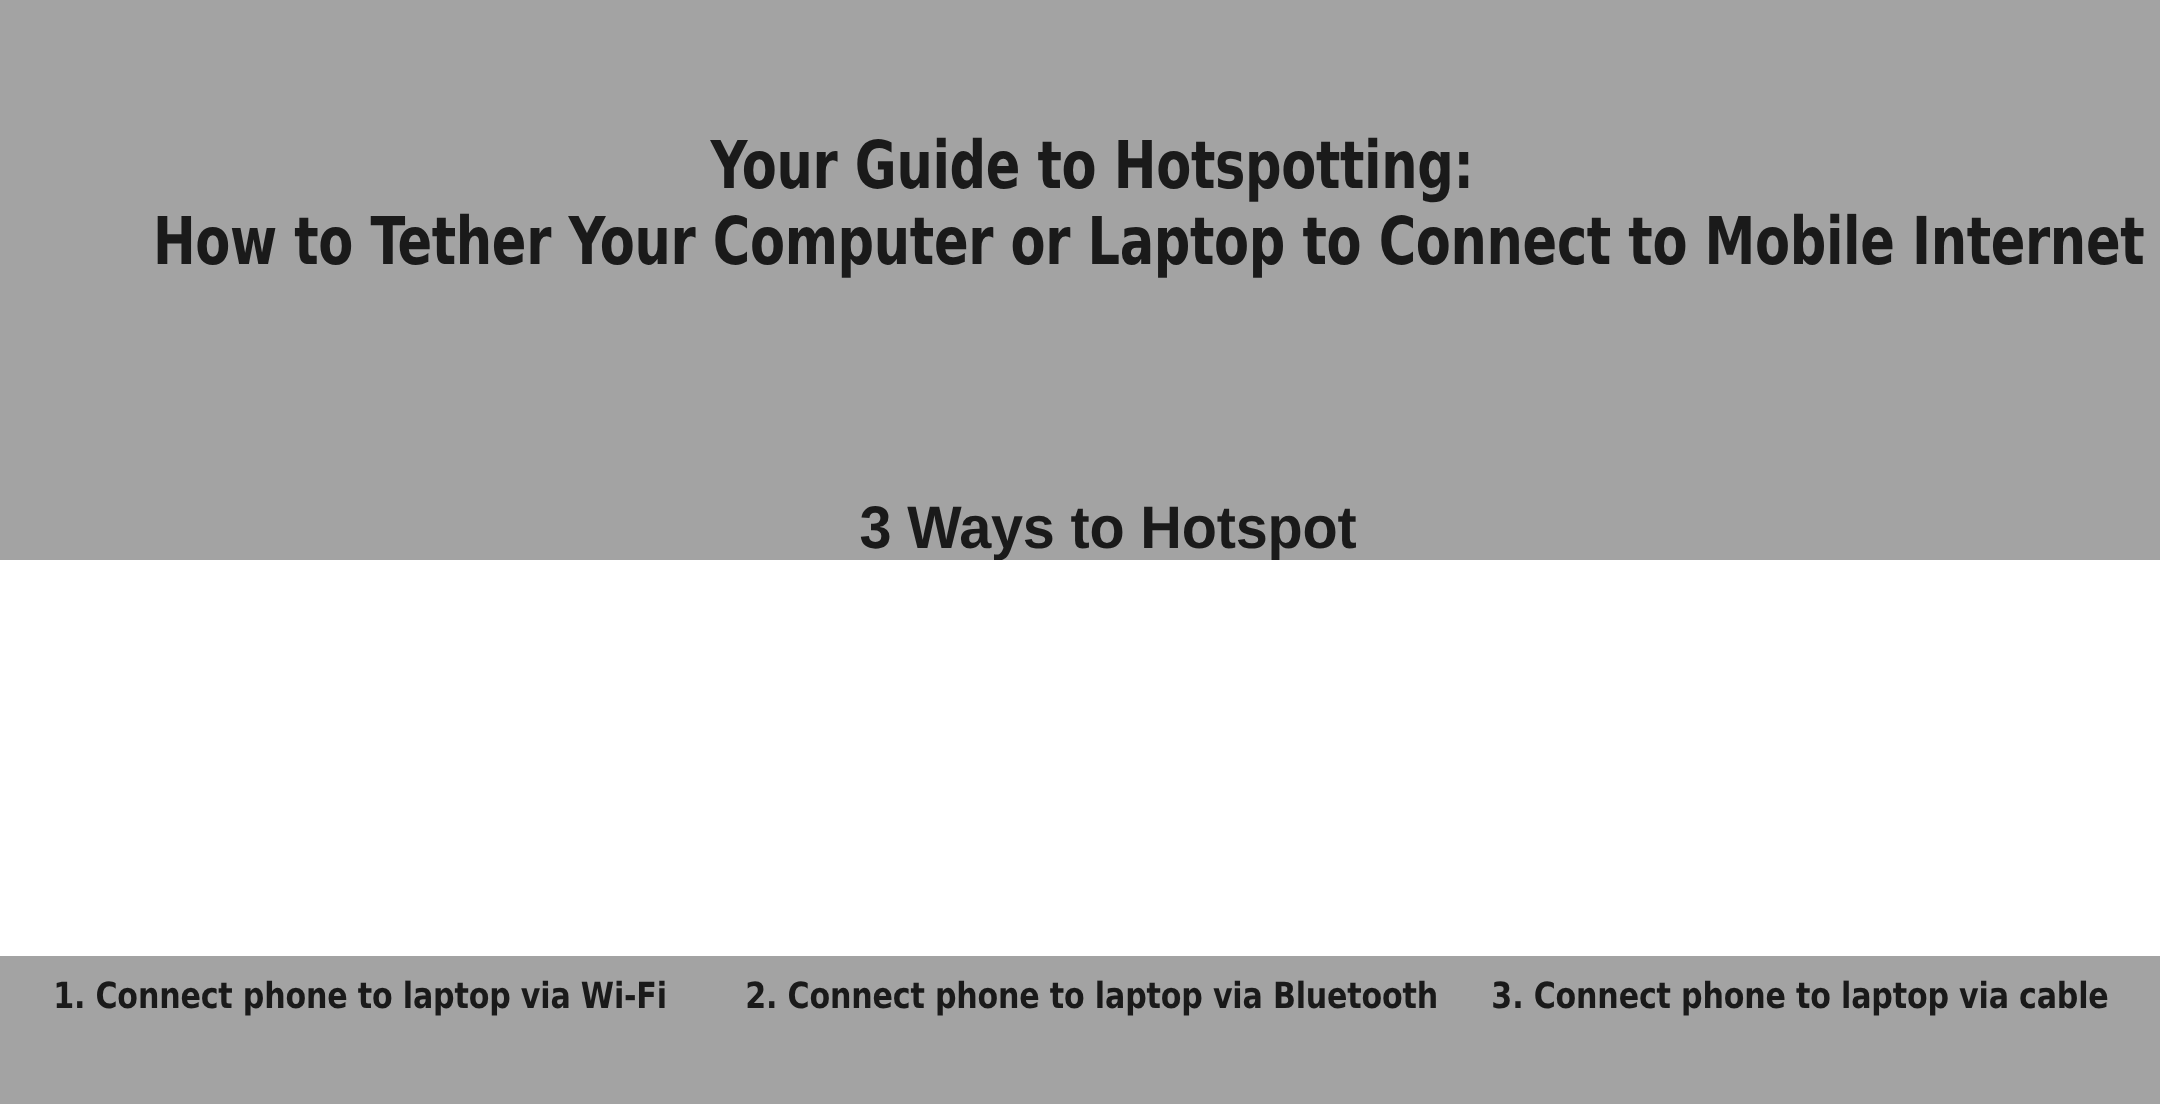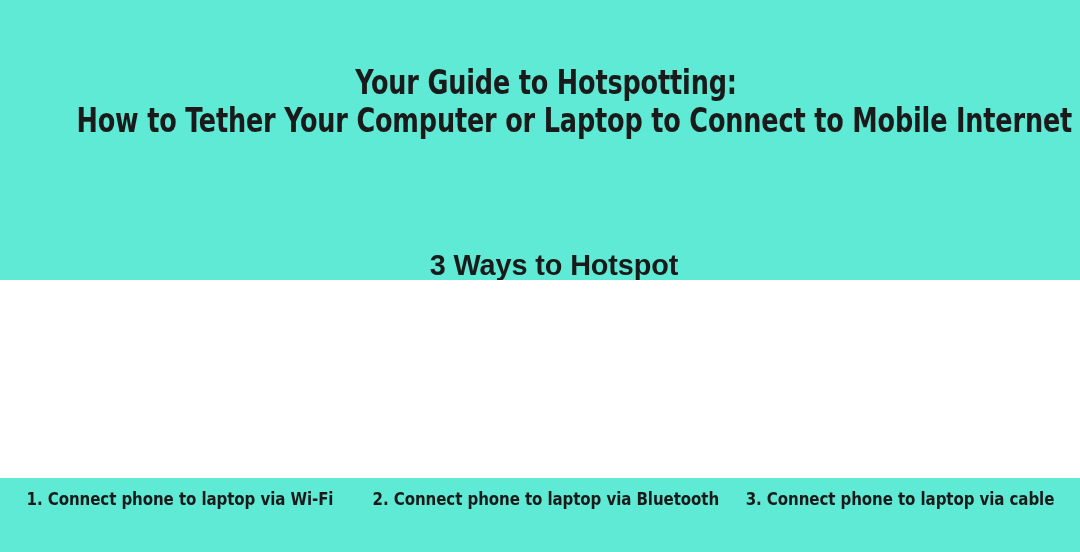--- a/index.html
+++ b/index.html
@@ -14,21 +14,21 @@
     overflow: hidden;
     font-family: "Liberation Sans", sans-serif;
     color: #1a1a1a;
     position: relative;
   }
 
   .page {
     position: relative;
     width: 1080px;
     height: 552px;
-    background: #5eead4;
+    background: #a3a3a3;
   }
 
   
   .headline {
     position: absolute;
     left: 0;
     top: 42px;
     width: 1092px;
     text-align: center;
     font-family: "DejaVu Sans Condensed", "Liberation Sans Narrow", "Liberation Sans", sans-serif;

